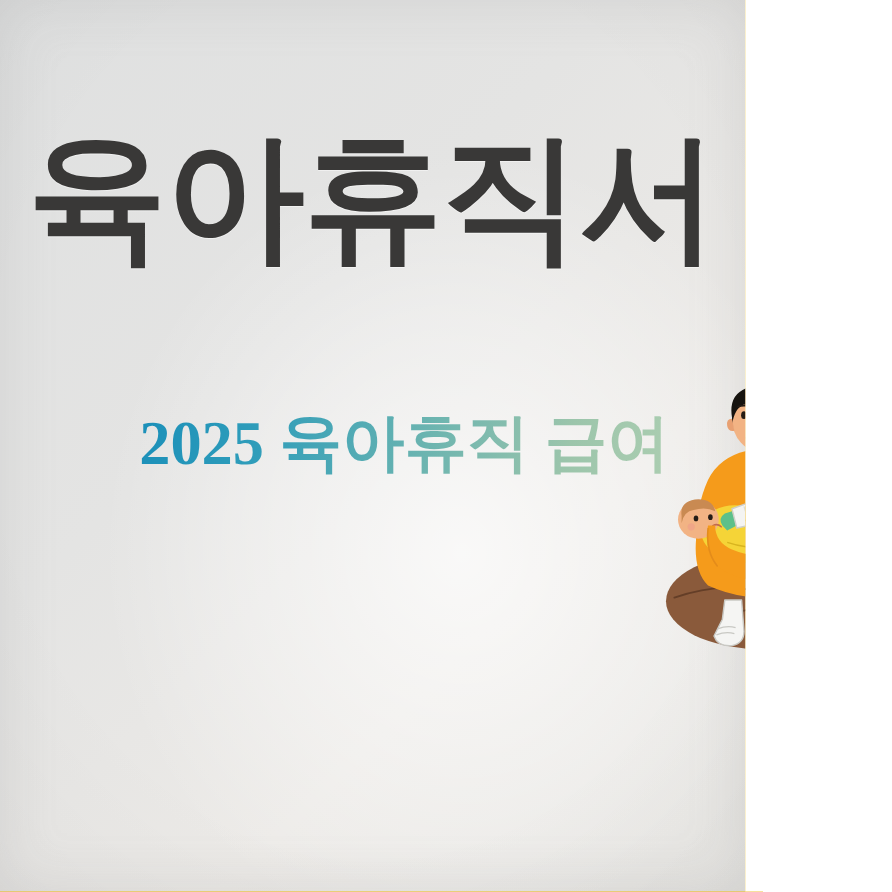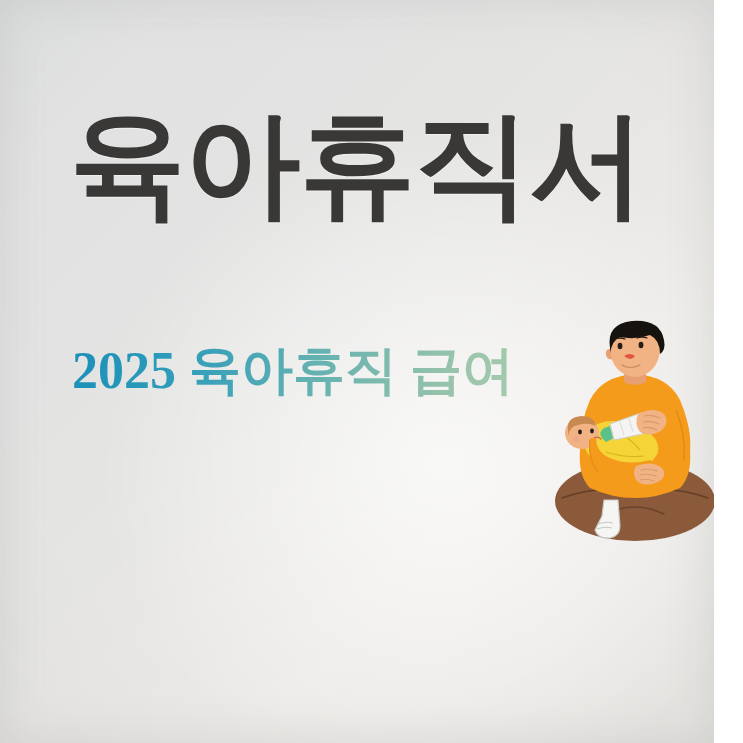--- a/index.html
+++ b/index.html
@@ -8,21 +8,21 @@
   }
   body {
     width: 743px;
     height: 743px;
     overflow: hidden;
     font-family: "Liberation Sans", sans-serif;
   }
 
   #poster {
     position: relative;
-    width: 714px;
+    width: 621px;
     height: 743px;
     overflow: hidden;
     background: #eab308;
   }
 
   
   .bg-base {
     position: absolute;
     inset: 0;
     background: linear-gradient(135deg, #dfe0e0 0%, #e4e4e3 38%, #eceae7 68%, #e7e6e3 100%);
@@ -71,20 +71,21 @@
     font-family: "Liberation Serif", "DejaVu Serif", serif;
     font-weight: 700;
     font-size: 52px;
     line-height: 78px;
     white-space: nowrap;
     letter-spacing: 0px;
     background-image: linear-gradient(100deg, #1a8fb9 0%, #2f9dba 22%, #6bb4b0 52%, #9cc5ab 78%, #aecfb2 100%);
     -webkit-background-clip: text;
     background-clip: text;
     color: transparent;
+    margin-left: 44px;
     -webkit-text-fill-color: transparent;
   }
   .sub-line.line2 {
     font-size: 54px;
     letter-spacing: -0.5px;
   }
 
   
   .illustration {
     position: absolute;

